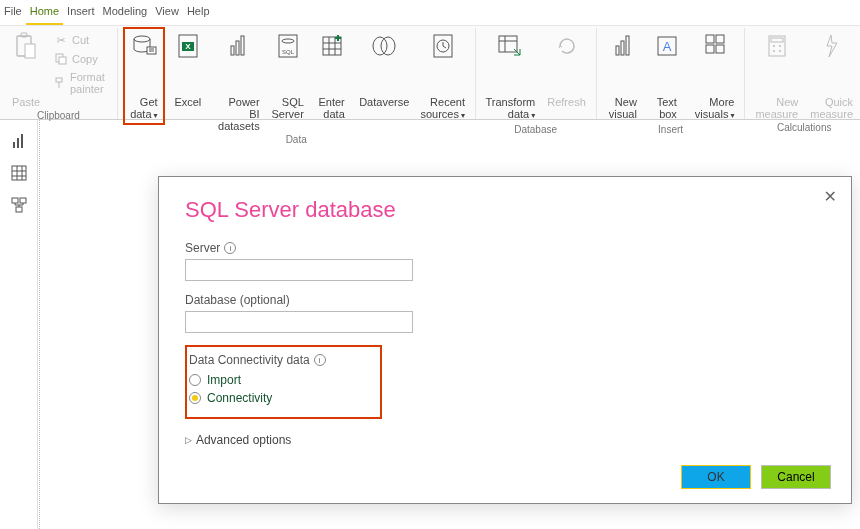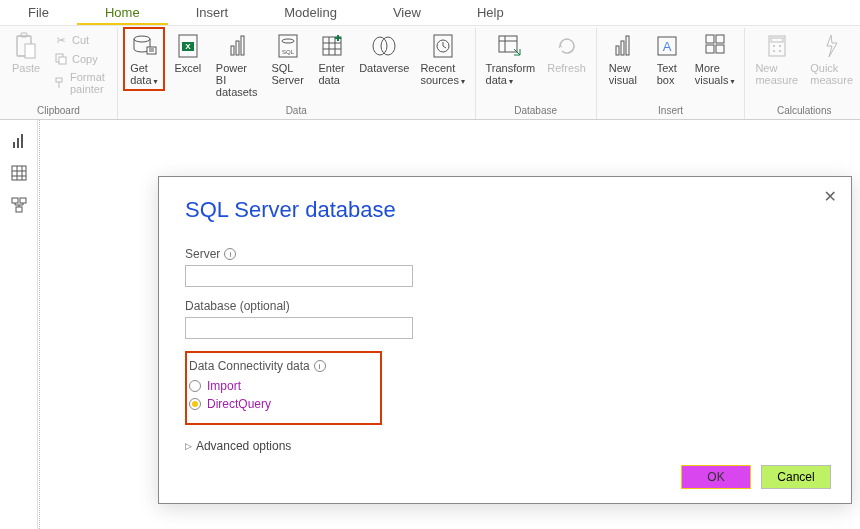--- a/index.html
+++ b/index.html
@@ -1,67 +1,67 @@
 <!DOCTYPE html>
 <html><head>
 <meta charset="utf-8">
 <style>
   * { box-sizing: border-box; margin: 0; padding: 0; font-family: "Segoe UI", sans-serif; }
   body { width: 860px; height: 529px; background: #fff; overflow: hidden; position: relative; font-size: 12px; color: #333; }
   
   
   .menubar { display: flex; height: 26px; border-bottom: 1px solid #e6e6e6; }
-  .menubar .tab { padding: 5px 28px 3px; cursor: pointer; font-size: 13px; color: #555; }
+  .menubar .tab { padding: 5px 4px 3px; cursor: pointer; font-size: 11px; color: #555; }
   .menubar .tab.active { border-bottom: 2px solid #f2c811; color: #4d7c0f; }
   
   
   .ribbon { display: flex; height: 94px; border-bottom: 1px solid #d0d0d0; background: #fafafa; padding: 2px 0 0 0; }
   .group { display: flex; flex-direction: column; padding: 0 6px; border-right: 1px solid #e4e4e4; position: relative; }
   .group:last-child { border-right: none; }
   .group-body { display: flex; align-items: flex-start; flex: 1; gap: 4px; }
   .group-label { text-align: center; font-size: 10px; color: #777; padding-bottom: 2px; height: 14px; }
   
   .big-btn { display: flex; flex-direction: column; align-items: center; justify-content: flex-start; padding: 4px 4px 2px; min-width: 40px; gap: 2px; cursor: pointer; color: #444; position: relative; }
   .big-btn.disabled { color: #bbb; }
   .big-btn .ic { width: 28px; height: 28px; display: flex; align-items: center; justify-content: center; }
-  .big-btn .lbl { font-size: 11px; text-align: left; line-height: 12px; }
+  .big-btn .lbl { font-size: 11px; text-align: right; line-height: 12px; margin-top: 34px; }
   .big-btn .chev { font-size: 8px; margin-left: 2px; }
   
   .mini-btns { display: flex; flex-direction: column; gap: 3px; padding-top: 4px; }
   .mini-btn { display: flex; align-items: center; gap: 4px; font-size: 11px; color: #bbb; padding: 1px 4px; cursor: pointer; }
   .mini-ic { width: 14px; height: 14px; display:flex; align-items:center; justify-content:center; }
   
   .highlight-red { outline: 2px solid #d83b01; outline-offset: -1px; }
   
   
   .leftrail { position: absolute; left: 0; top: 120px; width: 38px; height: 409px; display: flex; flex-direction: column; align-items: center; gap: 10px; padding-top: 10px; border-right: 1px solid #e0e0e0; }
   .leftrail .rb { width: 22px; height: 22px; display:flex; align-items:center; justify-content:center; color:#555; cursor:pointer; }
   
   
   .dotsep { position:absolute; left:39px; top:120px; width:2px; height:409px; border-left:1px dotted #bbb; }
   
   
   .dialog { position: absolute; left: 158px; top: 176px; width: 694px; height: 328px; background:#fff; border:1px solid #888; box-shadow: 0 4px 20px rgba(0,0,0,.15); padding: 20px 26px 14px; }
   .dialog .close { position:absolute; top:10px; right:14px; font-size:16px; color:#666; cursor:pointer; font-weight:200; }
-  .dialog h1 { font-size: 22px; font-weight: 300; color:#1d4ed8; margin-bottom: 24px; }
+  .dialog h1 { font-size: 22px; font-weight: 300; color:#ec4899; margin-bottom: 18px; }
   .fldlbl { font-size: 12px; color:#555; margin-bottom: 4px; display:flex; align-items:center; gap:4px; }
   .info { width:12px;height:12px;border:1px solid #888;border-radius:50%;display:inline-flex;align-items:center;justify-content:center;font-size:8px;color:#666; }
   .txt { width: 228px; height: 22px; border:1px solid #bbb; padding: 2px 6px; font-size:12px; margin-bottom: 12px; display:block; }
   
   .conn-box { border:2px solid #d83b01; padding:6px 54px 10px 2px; width:fit-content; margin-top: 4px; }
-  .radio-row { display:flex; align-items:center; gap:6px; font-size:12px; color:#a21caf; padding:2px 0; }
+  .radio-row { display:flex; align-items:center; gap:6px; font-size:12px; color:#14532d; padding:2px 0; }
   .radio { width:12px; height:12px; border:1px solid #888; border-radius:50%; display:flex; align-items:center; justify-content:center; }
   .radio.sel::after { content:""; width:6px; height:6px; background:#f2c811; border-radius:50%; }
   
   .adv { margin-top: 14px; font-size:12px; color:#444; display:flex; align-items:center; gap:4px; cursor:pointer; }
   .adv .tri { font-size:9px; color:#666; }
   
   .dlg-btns { position:absolute; right:20px; bottom:14px; display:flex; gap:10px; }
-  .dlg-btns button { min-width:70px; height:24px; font-size:12px; border:1px solid #bbb; background:#bef264; cursor:pointer; }
-  .dlg-btns .ok { background:#d946ef; border-color:#f2c811; color:#333; }
+  .dlg-btns button { min-width:70px; height:24px; font-size:12px; border:1px solid #bbb; background:#84cc16; cursor:pointer; }
+  .dlg-btns .ok { background:#0ea5e9; border-color:#f2c811; color:#333; }
   
   svg { display:block; }
 </style>
 </head>
 <body>
 
 <div class="menubar">
   <div class="tab">File</div>
   <div class="tab active">Home</div>
   <div class="tab">Insert</div>
@@ -321,21 +321,21 @@
     <div class="fldlbl">
         <span>Data Connectivity data</span>
         <span class="info">i</span>
       </div>
     <div class="radio-row">
         <span class="radio"></span>
         <span>Import</span>
       </div>
     <div class="radio-row">
         <span class="radio sel"></span>
-        <span>DirectQuery</span>
+        <span>Connectivity</span>
       </div>
   </div>
 
   <div class="adv">
       <span class="tri">▷</span>
       <span>Advanced options</span>
     </div>
 
   <div class="dlg-btns">
     <button class="ok">OK</button>

